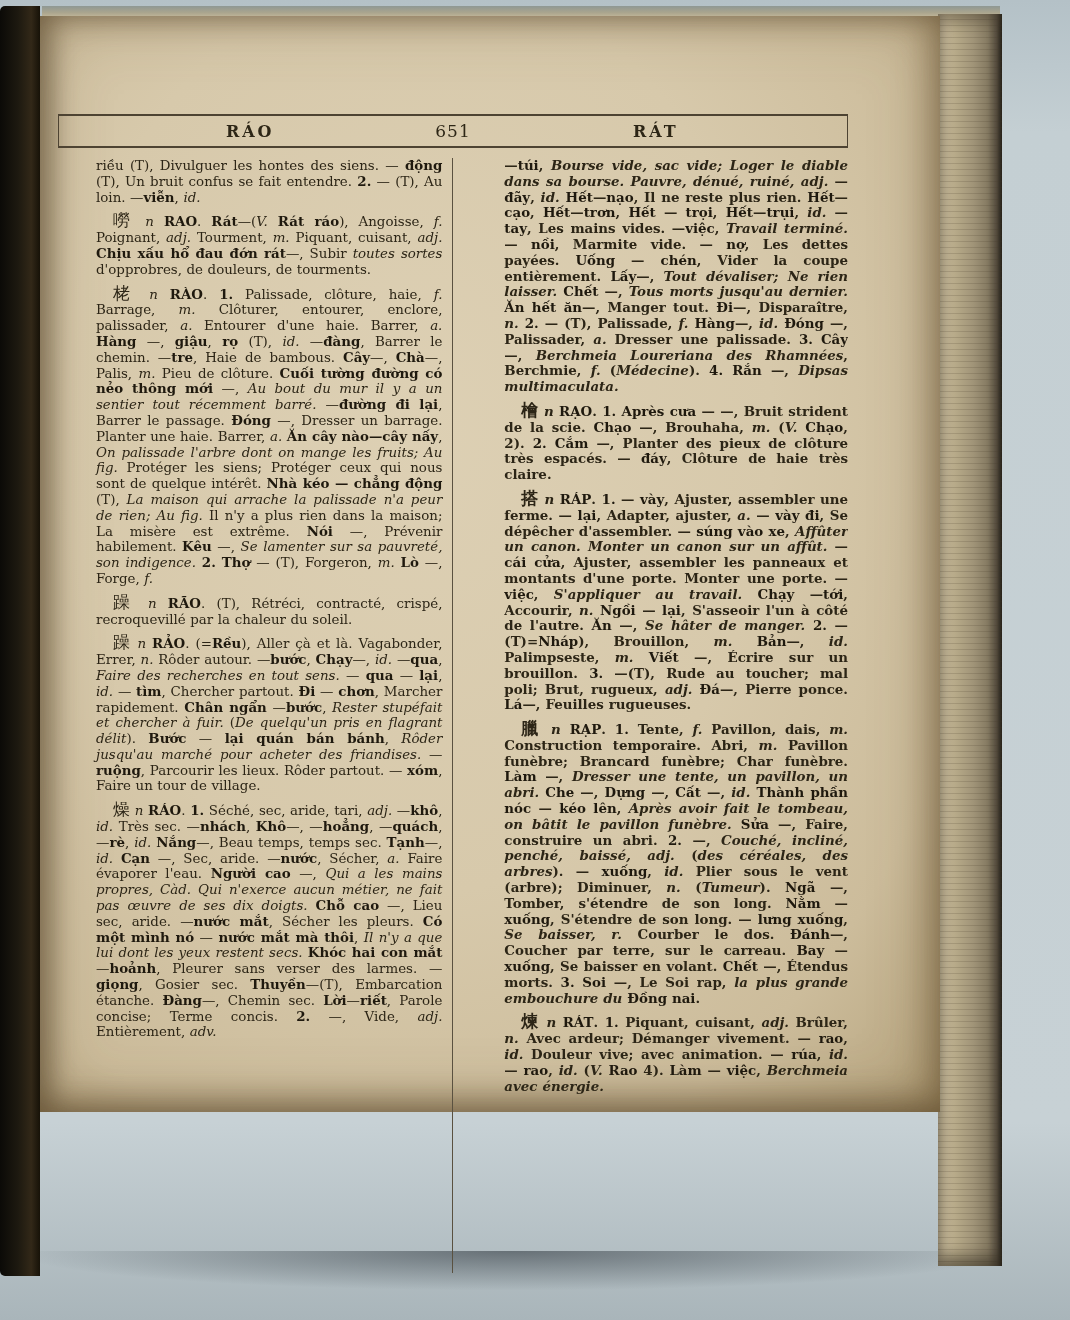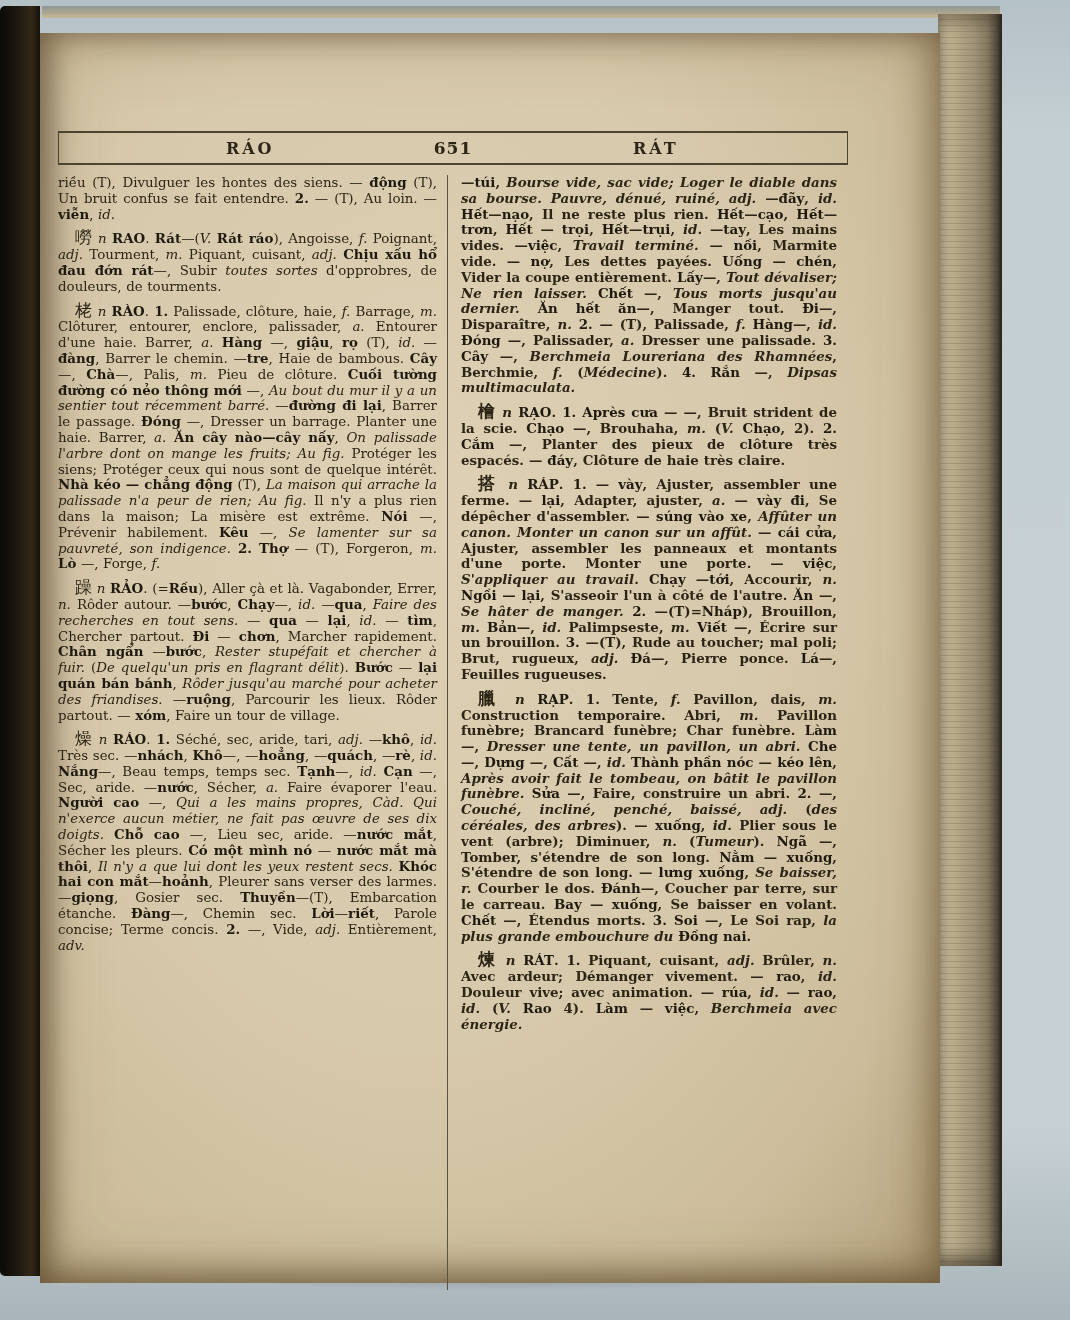--- a/index.html
+++ b/index.html
@@ -20,41 +20,41 @@
 
   .top-edge { position:absolute; left:42px; top:0; width:958px; height:12px;
     background:linear-gradient(180deg,#8f9894 0%,#aaa58e 55%,#c6b99b 100%); }
 
   .page-edges { position:absolute; left:938px; top:8px; width:64px; height:1252px;
     background:
       repeating-linear-gradient(180deg, rgba(255,255,255,0) 0 5px, rgba(70,58,40,.18) 5px 6px),
       linear-gradient(90deg,#cdc0a2 0%,#b6a988 28%,#a09478 55%,#857a62 78%,#5a5244 92%,#23201a 100%);
     box-shadow: inset 0 8px 14px rgba(60,50,35,.4), inset 0 -10px 14px rgba(40,34,24,.5); }
 
-  .page { position:absolute; left:40px; top:27px; width:900px; height:1250px;
+  .page { position:absolute; left:40px; top:10px; width:900px; height:1096px;
     background:radial-gradient(ellipse at 42% 38%, #ddd0b4 0%, #d7c9ab 48%, #ccbc9b 78%, #b5a37d 100%);
     box-shadow:
       inset 0 0 70px rgba(95,72,38,.30),
       inset -14px 0 34px rgba(95,72,38,.28),
       inset 12px 0 26px rgba(55,42,24,.38),
       inset 0 -16px 30px rgba(85,65,35,.28); }
 
   .content { position:absolute; left:18px; top:98px; width:790px; }
 
   .header-box { position:relative; border:2px solid #4d4332; border-left-width:1px; border-right-width:1px;
     height:34px; color:#2d2616; }
   .header-half { position:absolute; top:0; height:100%; width:46%; display:flex;
     align-items:center; justify-content:center; font-weight:bold; font-size:16px; letter-spacing:3px; }
   .header-half.lft { left:10px; }
   .header-half.rgt { right:10px; }
   .page-num { position:absolute; left:0; right:0; top:0; height:100%; display:flex;
-    align-items:center; justify-content:center; font-size:17px; font-weight:bold; letter-spacing:1px; }
+    align-items:center; justify-content:center; font-size:17px; font-weight:normal; letter-spacing:1px; }
 
   .columns { display:flex; margin-top:10px; height:1115px; overflow:hidden; }
-  .col { width:389px; }
+  .col { width:389px;margin-left:38px; }
   .col.lcol { padding-right:10px; }
   .divider { width:1px; background:#5a5140; }
   .col.rcol { padding-left:13px;font-weight:bold; }
 
   .entry { font-size:13.4px; line-height:15.8px; text-align:justify; color:#2c2516;
     text-indent:17px; margin-bottom:7px; word-spacing:.3px; }
   .entry.cont { text-indent:0; }
   .entry b { color:#1f190e; }
   .cjk { font-size:17px; line-height:1; }
 </style>
@@ -75,20 +75,21 @@
           <span class="header-half lft">RÁO</span>
           <span class="page-num">651</span>
           <span class="header-half rgt">RÁT</span>
         </div>
 
         <div class="columns">
           <div class="col lcol">
             <p class="entry cont">riều (T), Divulguer les hontes des siens. — <b>động</b> (T), Un bruit confus se fait entendre. <b>2.</b> — (T), Au loin. —<b>viễn</b>, <i>id.</i></p>
             <p class="entry"><span class="cjk">嘮</span> <i>n</i> <b>RAO</b>. <b>Rát</b>—(<i>V.</i> <b>Rát ráo</b>), Angoisse, <i>f.</i> Poignant, <i>adj.</i> Tourment, <i>m.</i> Piquant, cuisant, <i>adj.</i> <b>Chịu xấu hổ đau đớn rát</b>—, Subir <i>toutes sortes</i> d'opprobres, de douleurs, de tourments.</p>
             <p class="entry"><span class="cjk">栳</span> <i>n</i> <b>RÀO</b>. <b>1.</b> Palissade, clôture, haie, <i>f.</i> Barrage, <i>m.</i> Clôturer, entourer, enclore, palissader, <i>a.</i> Entourer d'une haie. Barrer, <i>a.</i> <b>Hàng</b> —, <b>giậu</b>, <b>rọ</b> (T), <i>id.</i> —<b>đàng</b>, Barrer le chemin. —<b>tre</b>, Haie de bambous. <b>Cây</b>—, <b>Chà</b>—, Palis, <i>m.</i> Pieu de clôture. <b>Cuối tường đường có nẻo thông mới</b> —, <i>Au bout du mur il y a un sentier tout récemment barré.</i> —<b>đường đi lại</b>, Barrer le passage. <b>Đóng</b> —, Dresser un barrage. Planter une haie. Barrer, <i>a.</i> <b>Ăn cây nào—cây nấy</b>, <i>On palissade l'arbre dont on mange les fruits; Au fig.</i> Protéger les siens; Protéger ceux qui nous sont de quelque intérêt. <b>Nhà kéo — chẳng động</b> (T), <i>La maison qui arrache la palissade n'a peur de rien; Au fig.</i> Il n'y a plus rien dans la maison; La misère est extrême. <b>Nói</b> —, Prévenir habilement. <b>Kêu</b> —, <i>Se lamenter sur sa pauvreté, son indigence.</i> <b>2.</b> <b>Thợ</b> — (T), Forgeron, <i>m.</i> <b>Lò</b> —, Forge, <i>f.</i></p>
+            <p class="entry"><span class="cjk">躁</span> <i>n</i> <b>RÃO</b>. (T), Rétréci, contracté, crispé, recroquevillé par la chaleur du soleil.</p>
             <p class="entry"><span class="cjk">躁</span> <i>n</i> <b>RẢO</b>. (=<b>Rều</b>), Aller çà et là. Vagabonder, Errer, <i>n.</i> Rôder autour. —<b>bước</b>, <b>Chạy</b>—, <i>id.</i> —<b>qua</b>, <i>Faire des recherches en tout sens.</i> — <b>qua</b> — <b>lại</b>, <i>id.</i> — <b>tìm</b>, Chercher partout. <b>Đi</b> — <b>chơn</b>, Marcher rapidement. <b>Chân ngẩn</b> —<b>bước</b>, <i>Rester stupéfait et chercher à fuir.</i> (<i>De quelqu'un pris en flagrant délit</i>). <b>Bước</b> — <b>lại quán bán bánh</b>, <i>Rôder jusqu'au marché pour acheter des friandises.</i> —<b>ruộng</b>, Parcourir les lieux. Rôder partout. — <b>xóm</b>, Faire un tour de village.</p>
             <p class="entry"><span class="cjk">燥</span> <i>n</i> <b>RÁO</b>. <b>1.</b> Séché, sec, aride, tari, <i>adj.</i> —<b>khô</b>, <i>id.</i> Très sec. —<b>nhách</b>, <b>Khô</b>—, —<b>hoẳng</b>, —<b>quách</b>, —<b>rè</b>, <i>id.</i> <b>Nắng</b>—, Beau temps, temps sec. <b>Tạnh</b>—, <i>id.</i> <b>Cạn</b> —, Sec, aride. —<b>nước</b>, Sécher, <i>a.</i> Faire évaporer l'eau. <b>Người cao</b> —, <i>Qui a les mains propres, Càd. Qui n'exerce aucun métier, ne fait pas œuvre de ses dix doigts.</i> <b>Chỗ cao</b> —, Lieu sec, aride. —<b>nước mắt</b>, Sécher les pleurs. <b>Có một mình nó</b> — <b>nước mắt mà thôi</b>, <i>Il n'y a que lui dont les yeux restent secs.</i> <b>Khóc hai con mắt</b>—<b>hoảnh</b>, Pleurer sans verser des larmes. —<b>giọng</b>, Gosier sec. <b>Thuyền</b>—(T), Embarcation étanche. <b>Đàng</b>—, Chemin sec. <b>Lời</b>—<b>riết</b>, Parole concise; Terme concis. <b>2.</b> —, Vide, <i>adj.</i> Entièrement, <i>adv.</i></p>
           </div>
           <div class="divider"></div>
           <div class="col rcol">
             <p class="entry cont">—<b>túi</b>, <i>Bourse vide, sac vide; Loger le diable dans sa bourse. Pauvre, dénué, ruiné, adj.</i> —<b>đãy</b>, <i>id.</i> <b>Hết</b>—<b>nạo</b>, Il ne reste plus rien. <b>Hết</b>—<b>cạo</b>, <b>Hết</b>—<b>trơn</b>, <b>Hết</b> — <b>trọi</b>, <b>Hết</b>—<b>trụi</b>, <i>id.</i> —<b>tay</b>, Les mains vides. —<b>việc</b>, <i>Travail terminé.</i> — <b>nồi</b>, Marmite vide. — <b>nợ</b>, Les dettes payées. <b>Uống</b> — <b>chén</b>, Vider la coupe entièrement. <b>Lấy</b>—, <i>Tout dévaliser; Ne rien laisser.</i> <b>Chết</b> —, <i>Tous morts jusqu'au dernier.</i> <b>Ăn hết ăn</b>—, Manger tout. <b>Đi</b>—, Disparaître, <i>n.</i> <b>2.</b> — (T), Palissade, <i>f.</i> <b>Hàng</b>—, <i>id.</i> <b>Đóng</b> —, Palissader, <i>a.</i> Dresser une palissade. <b>3.</b> <b>Cây</b> —, <i>Berchmeia Loureriana des Rhamnées</i>, Berchmie, <i>f.</i> (<i>Médecine</i>). <b>4.</b> <b>Rắn</b> —, <i>Dipsas multimaculata.</i></p>
             <p class="entry"><span class="cjk">檜</span> <i>n</i> <b>RẠO</b>. <b>1.</b> <b>Après cưa</b> — —, Bruit strident de la scie. <b>Chạo</b> —, Brouhaha, <i>m.</i> (<i>V.</i> <b>Chạo</b>, 2). <b>2.</b> <b>Cắm</b> —, Planter des pieux de clôture très espacés. — <b>đáy</b>, Clôture de haie très claire.</p>
             <p class="entry"><span class="cjk">搭</span> <i>n</i> <b>RÁP</b>. <b>1.</b> — <b>vày</b>, Ajuster, assembler une ferme. — <b>lại</b>, Adapter, ajuster, <i>a.</i> — <b>vày đi</b>, Se dépêcher d'assembler. — <b>súng vào xe</b>, <i>Affûter un canon. Monter un canon sur un affût.</i> — <b>cái cửa</b>, Ajuster, assembler les panneaux et montants d'une porte. Monter une porte. — <b>việc</b>, <i>S'appliquer au travail.</i> <b>Chạy</b> —<b>tới</b>, Accourir, <i>n.</i> <b>Ngồi</b> — <b>lại</b>, S'asseoir l'un à côté de l'autre. <b>Ăn</b> —, <i>Se hâter de manger.</i> <b>2.</b> —(T)=<b>Nháp</b>), Brouillon, <i>m.</i> <b>Bản</b>—, <i>id.</i> Palimpseste, <i>m.</i> <b>Viết</b> —, Écrire sur un brouillon. <b>3.</b> —(T), Rude au toucher; mal poli; Brut, rugueux, <i>adj.</i> <b>Đá</b>—, Pierre ponce. <b>Lá</b>—, Feuilles rugueuses.</p>
             <p class="entry"><span class="cjk">臘</span> <i>n</i> <b>RẠP</b>. <b>1.</b> Tente, <i>f.</i> Pavillon, dais, <i>m.</i> Construction temporaire. Abri, <i>m.</i> Pavillon funèbre; Brancard funèbre; Char funèbre. <b>Làm</b> —, <i>Dresser une tente, un pavillon, un abri.</i> <b>Che</b> —, <b>Dựng</b> —, <b>Cất</b> —, <i>id.</i> <b>Thành phần nóc</b> — <b>kéo lên</b>, <i>Après avoir fait le tombeau, on bâtit le pavillon funèbre.</i> <b>Sửa</b> —, Faire, construire un abri. <b>2.</b> —, <i>Couché, incliné, penché, baissé, adj.</i> (<i>des céréales, des arbres</i>). — <b>xuống</b>, <i>id.</i> Plier sous le vent (arbre); Diminuer, <i>n.</i> (<i>Tumeur</i>). <b>Ngã</b> —, Tomber, s'étendre de son long. <b>Nằm</b> — <b>xuống</b>, S'étendre de son long. — <b>lưng xuống</b>, <i>Se baisser, r.</i> Courber le dos. <b>Đánh</b>—, Coucher par terre, sur le carreau. <b>Bay</b> — <b>xuống</b>, Se baisser en volant. <b>Chết</b> —, Étendus morts. <b>3.</b> <b>Soi</b> —, Le Soi rap, <i>la plus grande embouchure du</i> <b>Đồng nai</b>.</p>
             <p class="entry"><span class="cjk">煉</span> <i>n</i> <b>RÁT</b>. <b>1.</b> Piquant, cuisant, <i>adj.</i> Brûler, <i>n.</i> Avec ardeur; Démanger vivement. — <b>rao</b>, <i>id.</i> Douleur vive; avec animation. — <b>rúa</b>, <i>id.</i> — <b>rao</b>, <i>id.</i> (<i>V.</i> <b>Rao</b> 4). <b>Làm</b> — <b>việc</b>, <i>Berchmeia avec énergie.</i></p>

